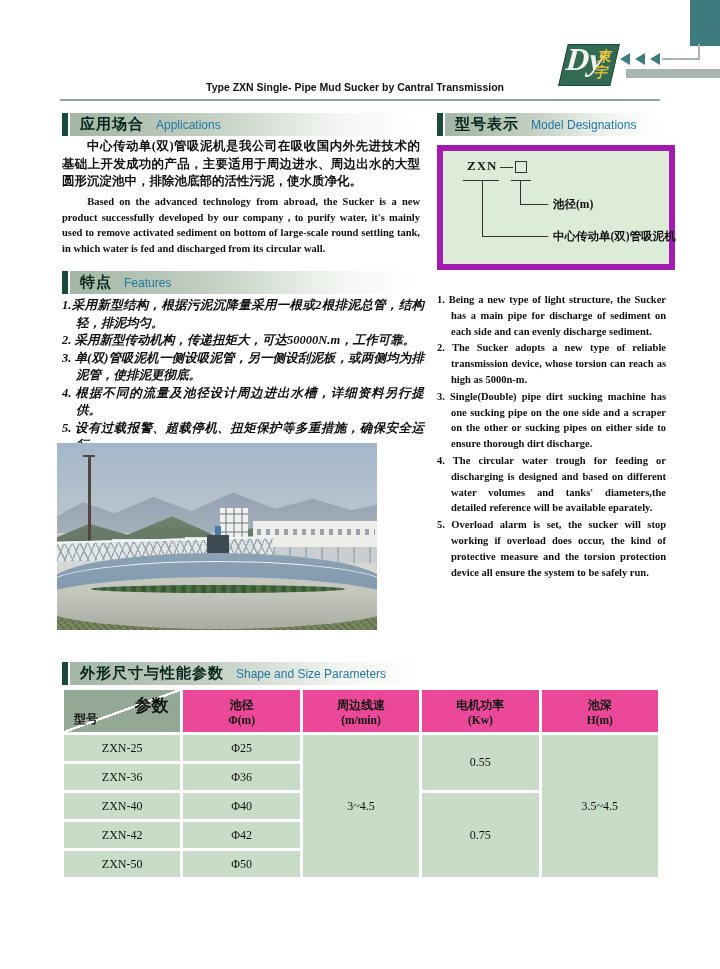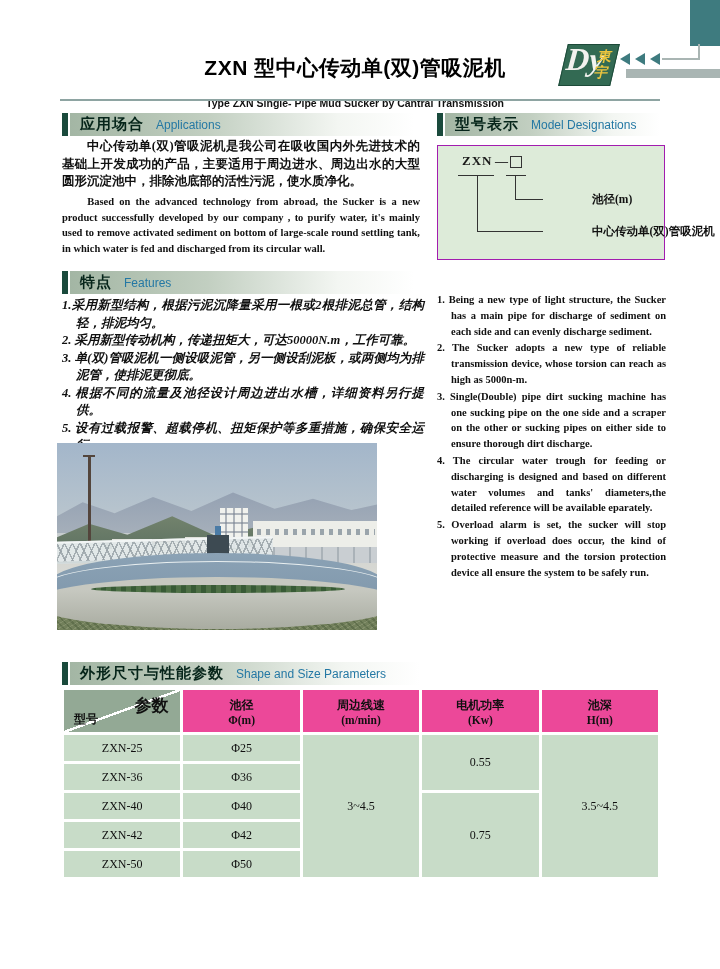--- a/index.html
+++ b/index.html
@@ -17,21 +17,21 @@
         border:1px solid #1d4a39;transform:skewX(-13deg);overflow:hidden;}
   .logo-latin{position:absolute;left:1px;top:-4px;font-family:"Liberation Serif",serif;
         font-style:italic;font-weight:bold;font-size:32px;color:#f2f2ee;transform:skewX(8deg);}
   .logo-cn{position:absolute;right:4px;top:3px;font-family:"Liberation Sans",sans-serif;
         font-weight:bold;font-size:14px;line-height:16px;color:#ecc53e;text-align:center;}
 
   
   .title-zh{position:absolute;left:0;top:54px;width:710px;text-align:center;
         font-family:"Liberation Sans",sans-serif;font-weight:bold;font-size:21px;color:#000;letter-spacing:.5px;}
   .title-en{position:absolute;left:0;top:81px;width:710px;text-align:center;
-        font-family:"Liberation Sans",sans-serif;font-weight:bold;font-size:10.5px;color:#111;margin-top:16px;}
+        font-family:"Liberation Sans",sans-serif;font-weight:bold;font-size:10.5px;color:#111;}
   .hr-line{position:absolute;left:60px;top:99px;width:600px;height:2px;background:#8ea4a2;}
 
   
   .sec{position:absolute;height:23px;}
   .sec-bar{position:absolute;left:0;top:0;width:6px;height:23px;background:#1a4a3c;}
   .sec-band{position:absolute;left:8px;top:0;right:0;height:23px;
         background:linear-gradient(90deg,#a3b6a4 0%,#c2cfc1 40%,#f3f6f2 78%,#ffffff 100%);
         display:flex;align-items:center;}
   .sec-zh{font-family:Liberation Serif, serif;font-weight:bold;font-size:15px;color:#06251a;
         padding-left:10px;letter-spacing:1px;}
@@ -46,26 +46,26 @@
 
   .feat-zh{position:absolute;left:62px;top:297px;width:362px;}
   .feat-zh .fi{font-weight:bold;font-size:12.5px;line-height:17.5px;color:#101010;
         padding-left:14px;text-indent:-14px;text-align:justify;font-style:italic;}
   .feat-en{position:absolute;left:437px;top:292px;width:229px;}
   .feat-en .fi{font-weight:bold;font-size:10.5px;line-height:15.8px;color:#101010;
         padding-left:14px;text-indent:-14px;text-align:justify;margin-bottom:1px;}
 
   
   .diagram{position:absolute;left:437px;top:145px;width:226px;height:113px;background:#ddebd9;
-        border:1px solid #a21caf;}
+        border:6px solid #a21caf;}
   .dg-code{position:absolute;left:24px;top:7px;font-size:13px;font-weight:bold;color:#1a1a1a;letter-spacing:1px;}
   .dg-dash{position:absolute;left:57px;top:7px;font-size:13px;font-weight:bold;color:#1a1a1a;}
   .dg-box{position:absolute;left:72px;top:10px;width:10px;height:10px;border:1.2px solid #333;background:transparent;}
   .dg-line{position:absolute;background:#333;}
-  .dg-lbl{position:absolute;font-weight:bold;font-size:11.5px;color:#111;white-space:nowrap;margin-left:44px;}
+  .dg-lbl{position:absolute;font-weight:bold;font-size:11.5px;color:#111;white-space:nowrap;}
 
   
   .photo{position:absolute;left:57px;top:443px;width:320px;height:187px;overflow:hidden;
         background:linear-gradient(180deg,#a3b6ca 0%,#b6c3cd 35%,#d2d3cf 58%,#d8d9d4 70%);}
   .ph{position:absolute;}
 
   
   .params-table{position:absolute;left:61px;top:687px;width:600px;border-collapse:separate;
         border-spacing:3px;table-layout:fixed;}
   .params-table th{background:#ec4899;height:42px;font-weight:bold;font-size:12px;color:#101010;
@@ -95,21 +95,20 @@
   <div class="tri" style="left:635px;top:53px;"></div>
   <div class="tri" style="left:650px;top:53px;"></div>
   <div class="logo">
     <div class="logo-latin">Dy</div>
     <div class="logo-cn">
       <span>東</span><br>
       <span>宇</span>
     </div>
   </div>
 
-  <div class="title-zh">ZXN 型中心传动单(双)管吸泥机</div>
   <div class="title-en">Type ZXN Single- Pipe Mud Sucker by Cantral Transmission</div>
   <div class="hr-line"></div>
 
   <div class="sec" style="left:62px;top:113px;width:352px;">
     <div class="sec-bar"></div>
     <div class="sec-band">
       <span class="sec-zh">应用场合</span>
       <span class="sec-en">Applications</span>
     </div>
   </div>

